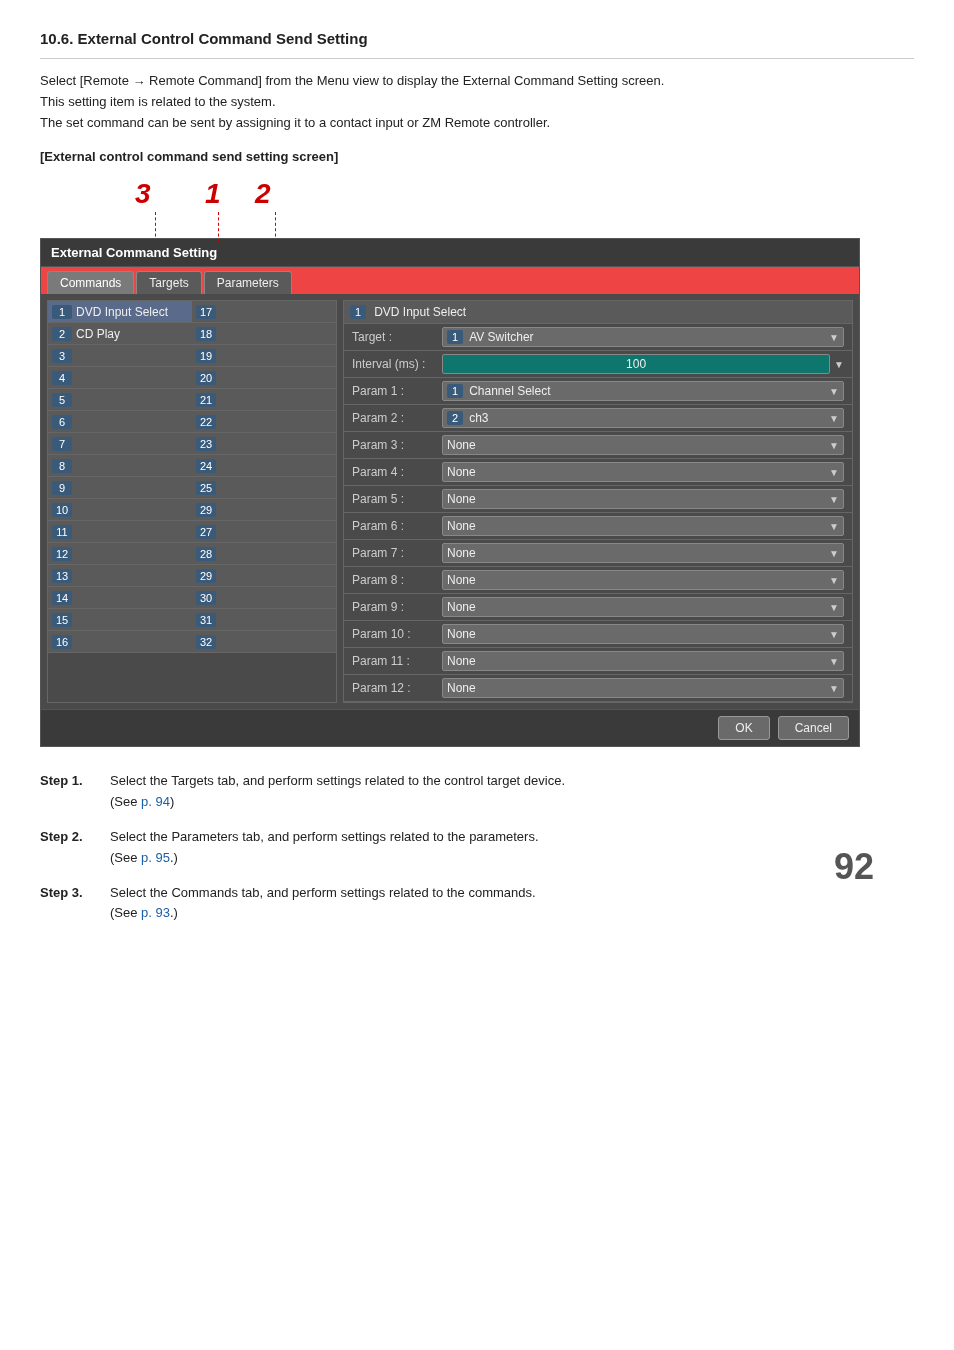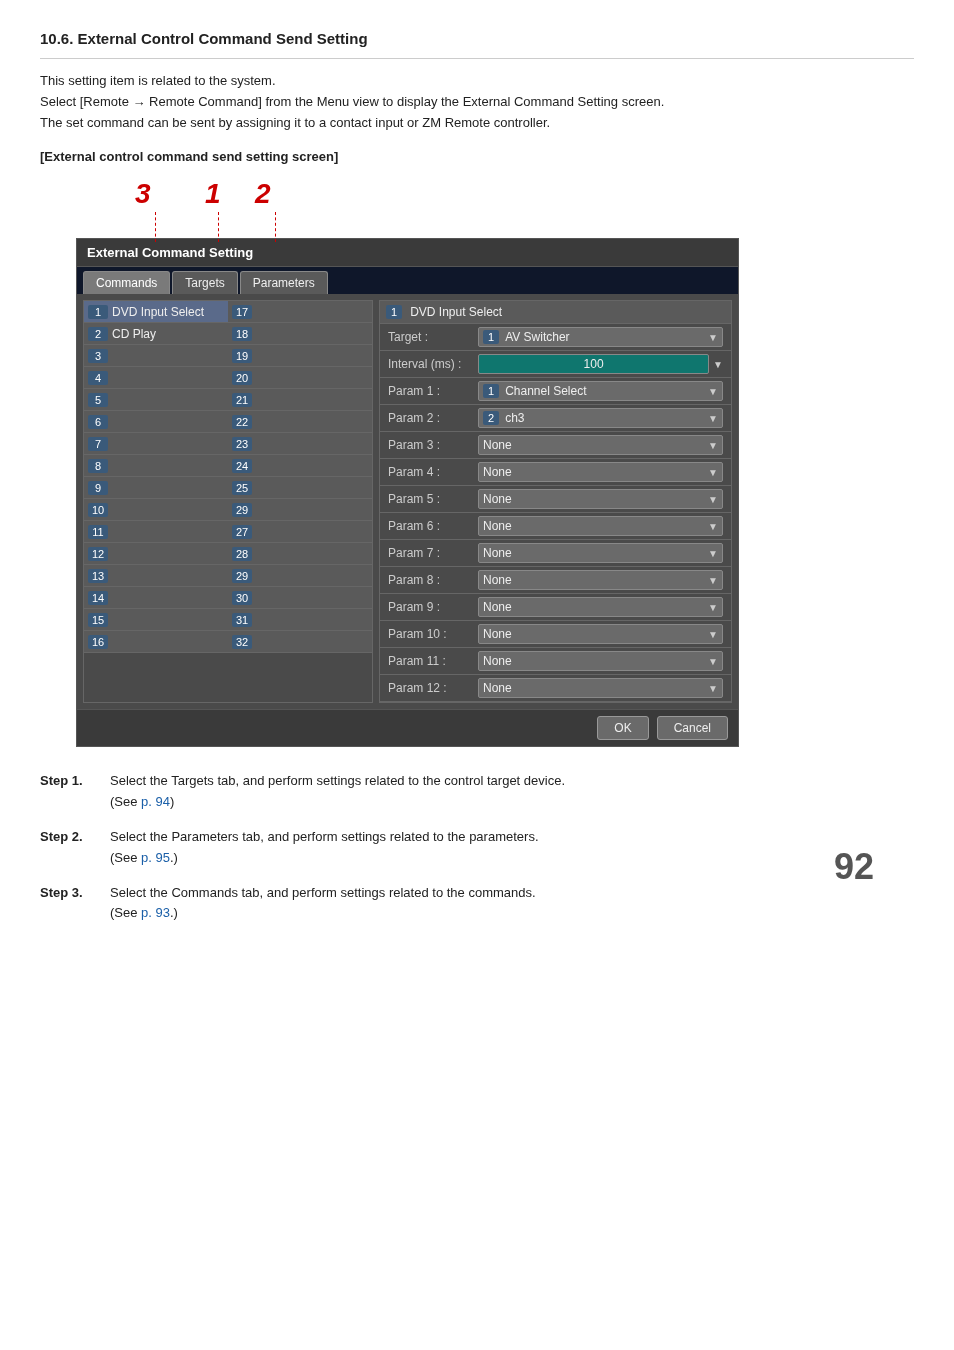--- a/index.html
+++ b/index.html
@@ -47,34 +47,33 @@
     .ann-1 { left: 165px; top: 0; }
     .ann-2 { left: 215px; top: 0; }
     .ann-line-3 { position: absolute; left: 115px; top: 34px; width: 1px; height: 30px; border-left: 1px dashed #cc0000; }
     .ann-line-1 { position: absolute; left: 178px; top: 34px; width: 1px; height: 30px; border-left: 1px dashed #cc0000; }
     .ann-line-2 { position: absolute; left: 235px; top: 34px; width: 1px; height: 30px; border-left: 1px dashed #cc0000; }
 
     
     .dialog {
       border: 1px solid #555;
       background: #3a3a3a;
-      width: 663px;
-      margin-left: 36px;
+      width: 820px;
     }
     .dialog-title {
       background: #3a3a3a;
       color: #fff;
       font-size: 13px;
       font-weight: bold;
       padding: 6px 10px;
       border-bottom: 1px solid #555;
     }
     .dialog-tabs {
       display: flex;
-      background: #0f172a;
+      background: #ef4444;
       padding: 4px 14px 0 6px;
       gap: 0;
     }
     .dialog-tab {
       padding: 4px 12px;
       font-size: 12px;
       color: #eee;
       background: #5a5a5a;
       border: 1px solid #888;
       border-bottom: none;
@@ -265,22 +264,22 @@
     .wrapper { position: relative; }
   </style>
 </head>
 <body>
 
 <div class="wrapper">
 
   <h2>10.6. External Control Command Send Setting</h2>
 
   <div class="intro-text">
+    <div>Select [Remote → Remote Command] from the Menu view to display the External Command Setting screen.</div>
     <div>This setting item is related to the system.</div>
-    <div>Select [Remote → Remote Command] from the Menu view to display the External Command Setting screen.</div>
     <div>The set command can be sent by assigning it to a contact input or ZM Remote controller.</div>
   </div>
 
   <div class="section-label">[External control command send setting screen]</div>
 
   <div class="annotation-area">
     <span class="annotation-num ann-3">3</span>
     <span class="annotation-num ann-1">1</span>
     <span class="annotation-num ann-2">2</span>
     <div class="ann-line-3"></div>

